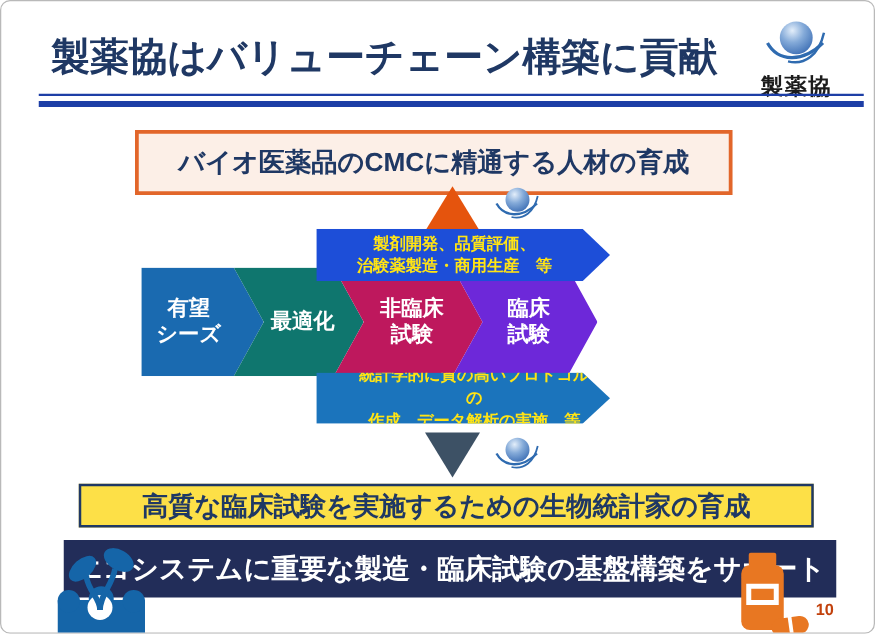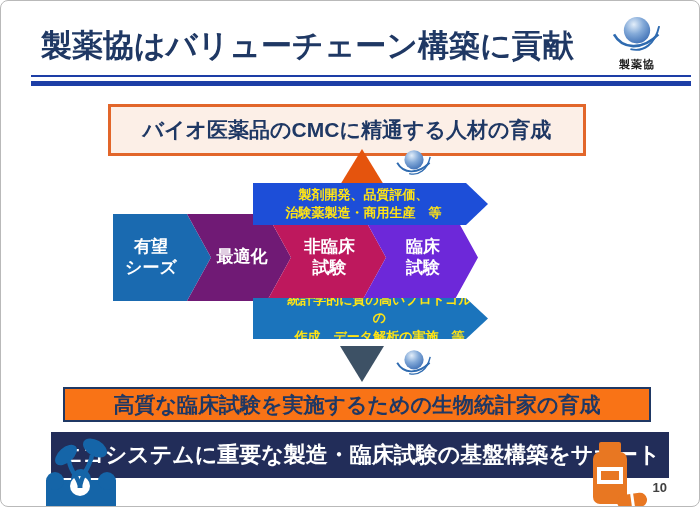--- a/index.html
+++ b/index.html
@@ -7,21 +7,21 @@
   .slide{position:relative;width:700px;height:507px;background:#fff;
          border:1px solid #b9b9b9;border-radius:8px;box-sizing:border-box;overflow:hidden;}
 
   
   .title{position:absolute;left:40px;top:24px;width:560px;
          font-size:31px;font-weight:bold;color:#1f3864;letter-spacing:0px;white-space:nowrap;}
   .hrule{position:absolute;left:30px;top:74px;width:660px;height:12px;
          background:linear-gradient(to bottom,#1d3ea6 0 2px,transparent 2px 6px,#1d3ea6 6px 11px,transparent 11px);}
   .logo{position:absolute;left:604px;top:12px;width:64px;text-align:center;}
   .logo .mark{width:50px;height:46px;display:block;margin:0 auto;}
-  .logo .logo-text{font-size:11px;font-weight:bold;color:#1c1c1c;letter-spacing:1px;margin-top:-2px;}
+  .logo .logo-text{font-size:18px;font-weight:bold;color:#1c1c1c;letter-spacing:1px;margin-top:-2px;}
 
   
   .cmc-box{position:absolute;left:107px;top:103px;width:478px;height:52px;
            background:#fcefe7;border:3px solid #e2662a;box-sizing:border-box;
            display:flex;align-items:center;justify-content:center;
            font-size:21px;font-weight:bold;color:#1f3864;white-space:nowrap;}
 
   
   .tri-up{position:absolute;left:339px;top:148px;width:0;height:0;
           border-left:22px solid transparent;border-right:22px solid transparent;
@@ -53,27 +53,27 @@
   .c2{left:186px;width:104px;}
   .c3{left:266px;width:119px;}
   .c4{left:361px;width:116px;}
   .c5{left:453px;width:112px;}
 
   .sprout{position:absolute;left:45px;top:222px;width:70px;height:76px;}
   .bottle{position:absolute;left:578px;top:228px;width:74px;height:72px;}
 
   
   .stat-box{position:absolute;left:62px;top:386px;width:588px;height:35px;
-            background:#f97316;border:2px solid #1f3864;box-sizing:border-box;
+            background:#fde047;border:2px solid #1f3864;box-sizing:border-box;
             display:flex;align-items:center;justify-content:center;
             font-size:21px;font-weight:bold;color:#1f3864;white-space:nowrap;}
   .eco-box{position:absolute;left:50px;top:431px;width:618px;height:46px;
            background:#222d59;display:flex;align-items:center;justify-content:center;
            font-size:22px;font-weight:bold;color:#fff;white-space:nowrap;}
-  .page-num{position:absolute;right:32px;top:479px;font-size:13px;font-weight:bold;color:#404040;}
+  .page-num{position:absolute;right:32px;top:479px;font-size:13px;font-weight:bold;color:#c2410c;}
 </style>
 </head>
 <body>
 
 <div class="slide">
 
   <div class="title">製薬協はバリューチェーン構築に貢献</div>
 
   <div class="logo">
     <svg class="mark" viewBox="0 0 60 56">
@@ -122,21 +122,21 @@
       </g>
       <circle cx="34" cy="50" r="10" fill="#fff"></circle>
       <path d="M34,52 C34,42 25,38 23,25" stroke="#1565a8" stroke-width="4.5" fill="none"></path>
       <path d="M34,52 C34,40 44,32 46,19" stroke="#1565a8" stroke-width="4.5" fill="none"></path>
       <ellipse cx="20" cy="19" rx="13" ry="7.5" transform="rotate(-42 20 19)" fill="#1565a8"></ellipse>
       <ellipse cx="49" cy="12" rx="13" ry="8" transform="rotate(30 49 12)" fill="#1565a8"></ellipse>
     </svg>
 
     <div class="chev first c1" style="background-color: rgb(26, 106, 176);">有望
 シーズ</div>
-    <div class="chev notch c2" style="background-color: #701a75;">最適化</div>
+    <div class="chev notch c2" style="background-color: #0f766e;">最適化</div>
     <div class="chev notch c3" style="background-color: #be185d;">非臨床
 試験</div>
     <div class="chev notch c4" style="background-color: #6d28d9;">臨床
 試験</div>
 
     <svg class="bottle" viewBox="0 0 74 72">
       <g fill="#e87722">
         <rect x="20" y="0" width="22" height="11" rx="2"></rect>
         <rect x="14" y="10" width="34" height="52" rx="7"></rect>
         <g transform="rotate(-8 52 58)">

